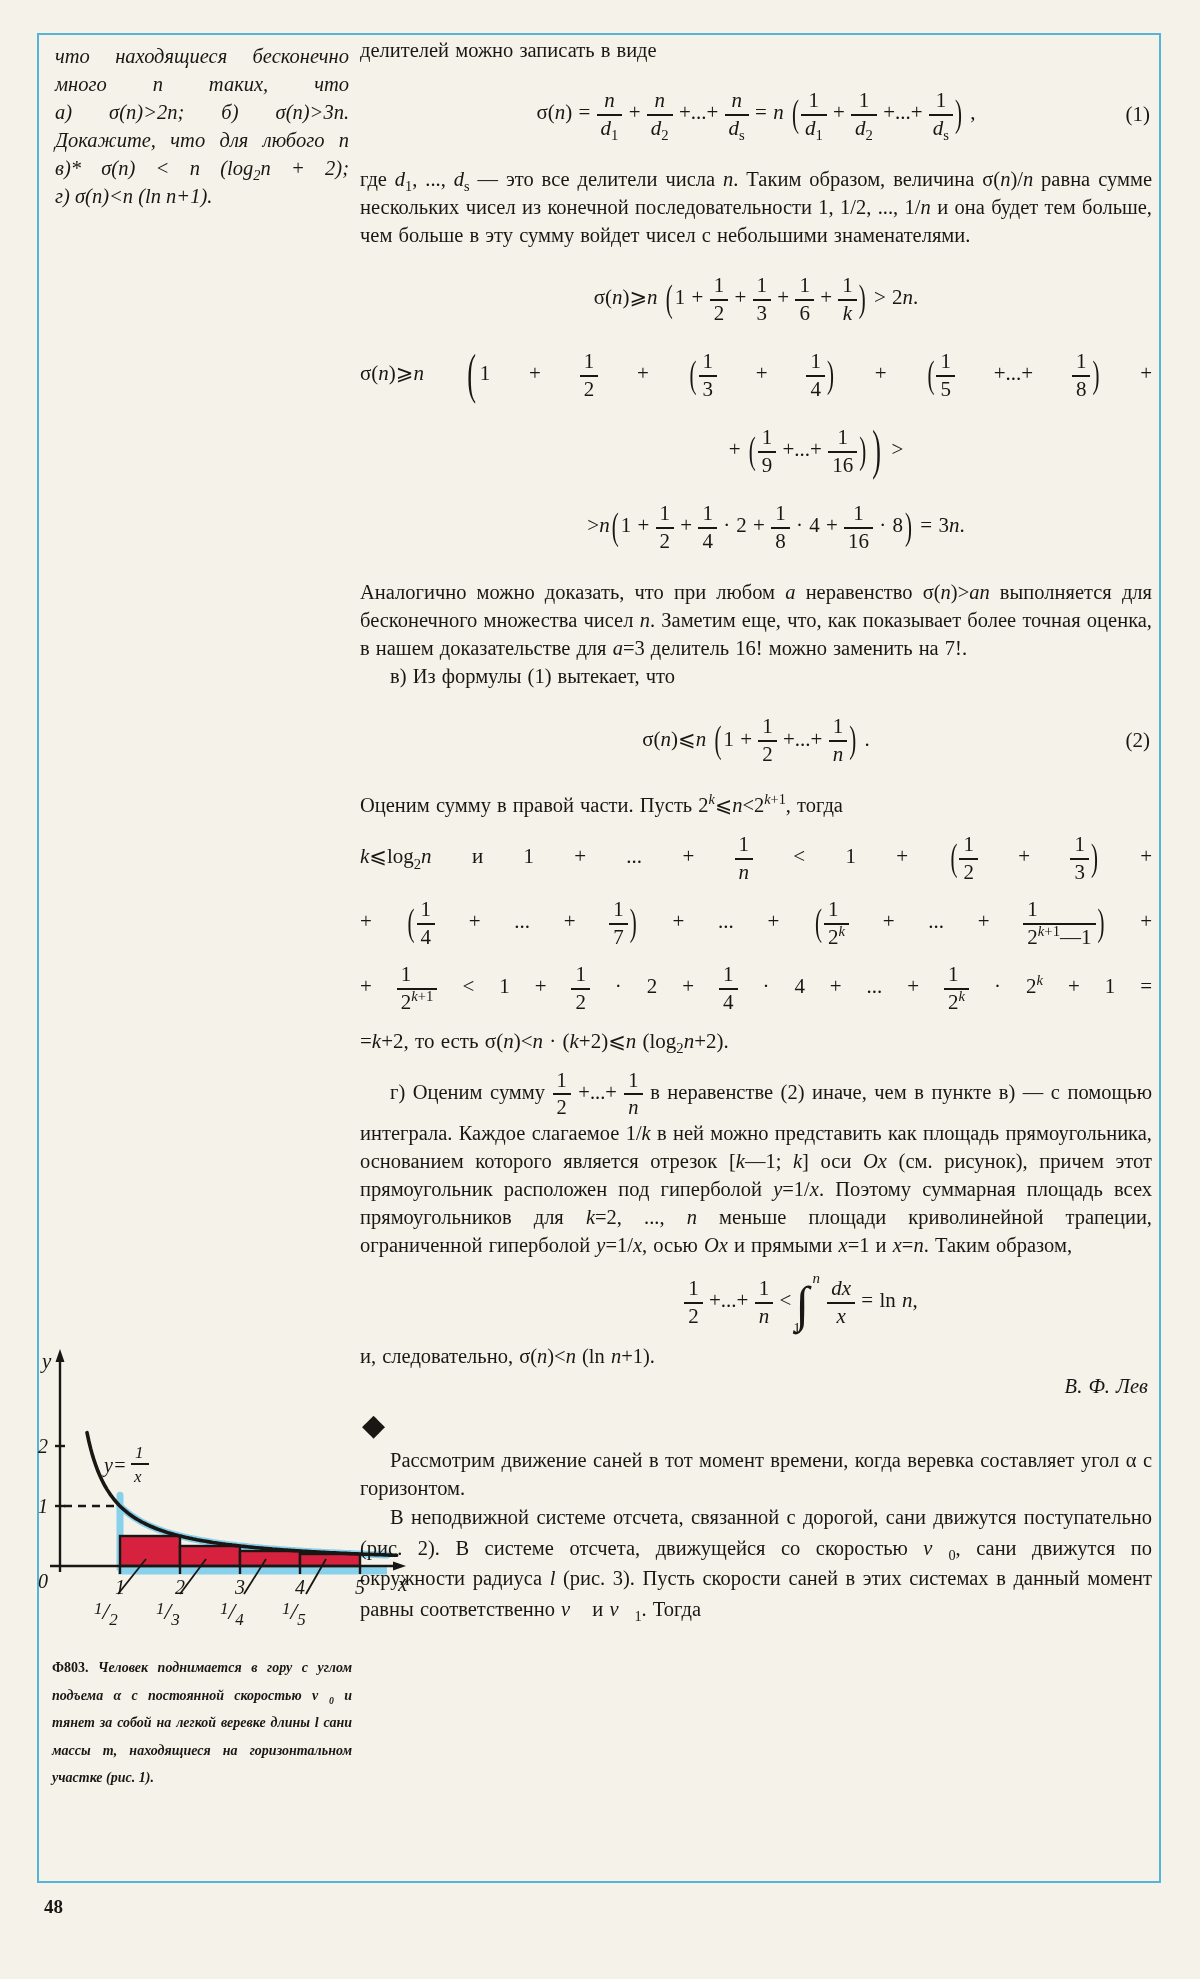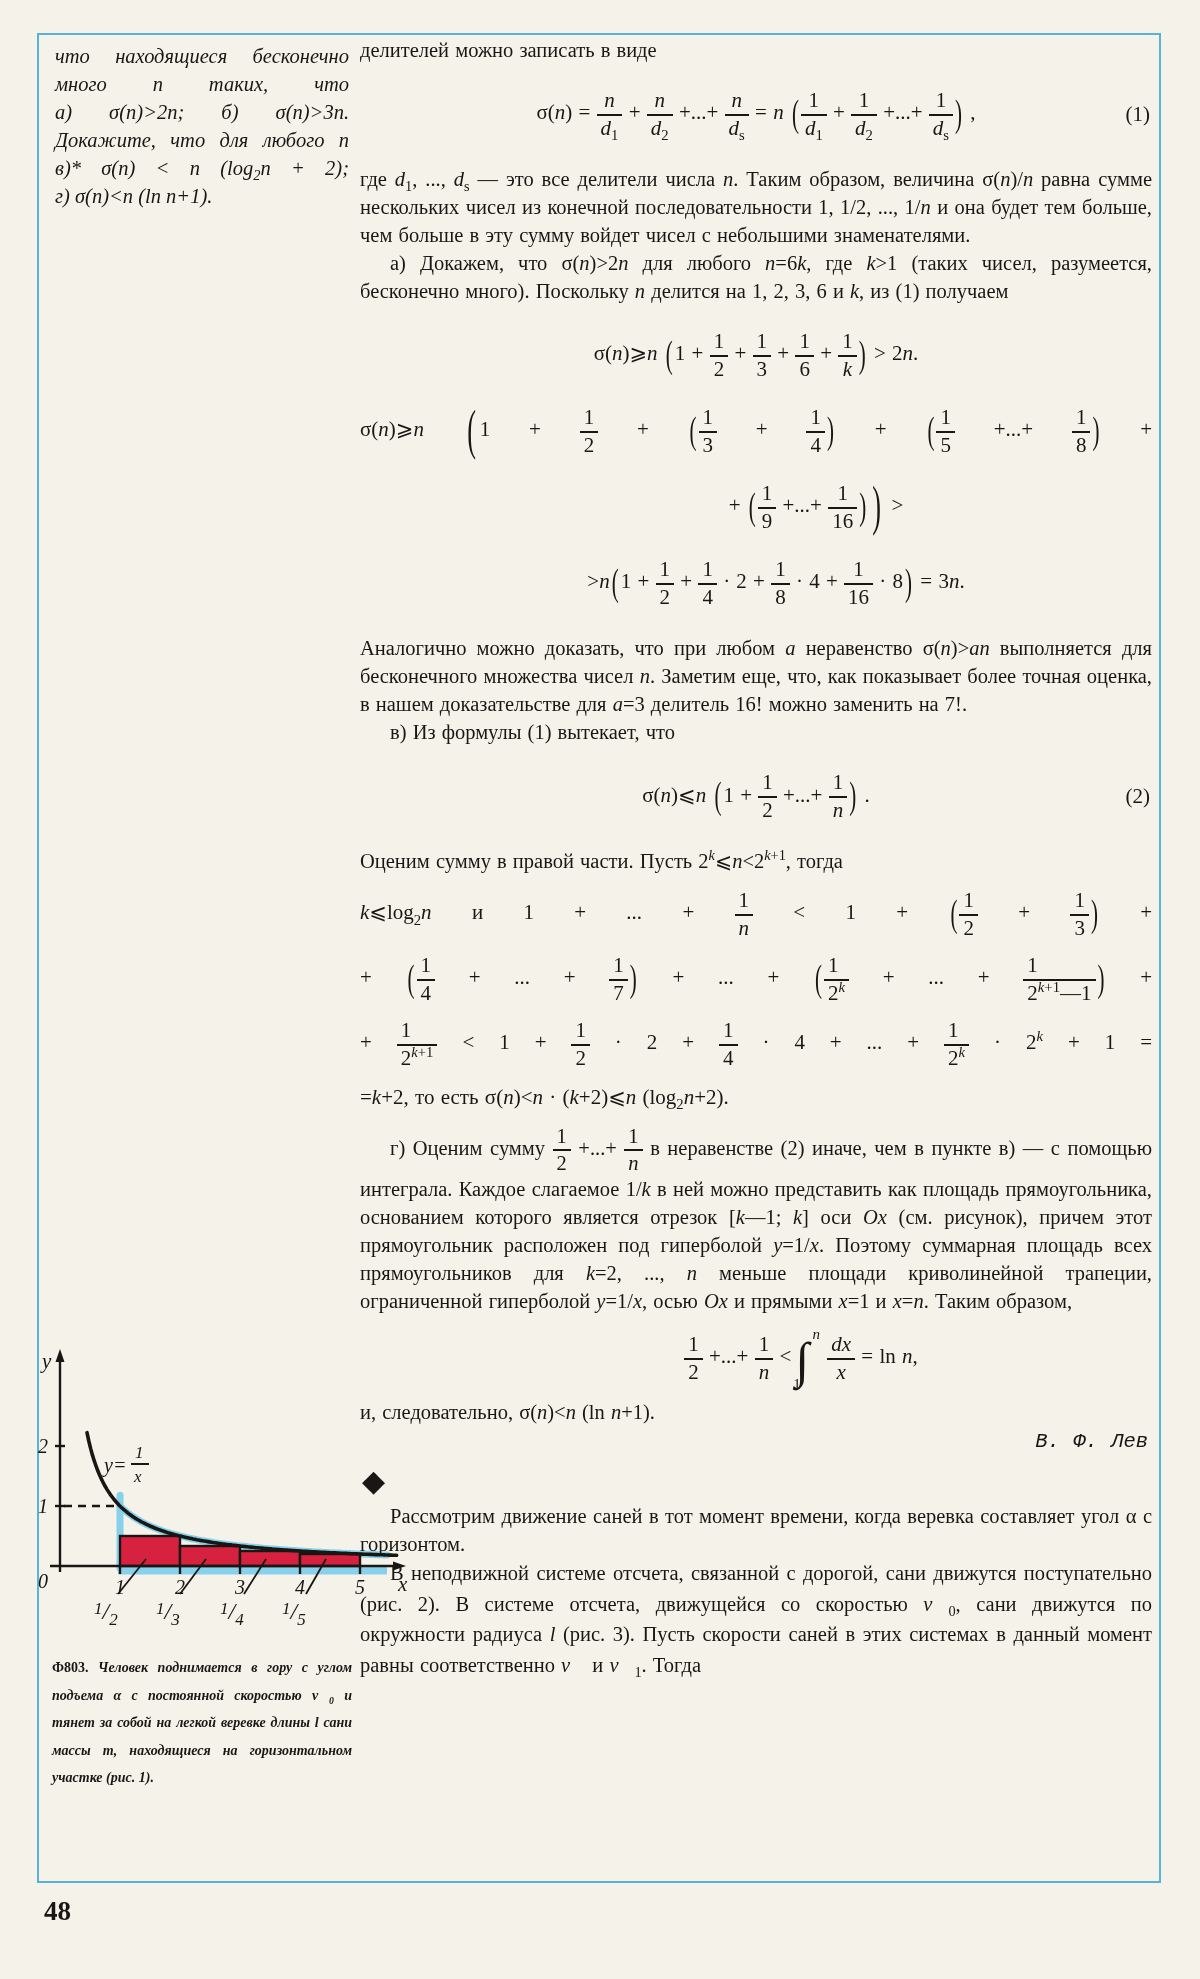--- a/index.html
+++ b/index.html
@@ -48,24 +48,24 @@
   .fr .fn{display:block;border-bottom:2px solid #181714;padding:0 4px 1px;}
   .fr .fd{display:block;padding:1px 4px 0;}
   sup.su{font-size:0.7em;vertical-align:super;line-height:0;}
   sub.sb{font-size:0.7em;vertical-align:sub;line-height:0;}
   .bp1{display:inline-block;transform:scaleY(1.85);vertical-align:middle;margin:0 2px;font-weight:400;}
   .bp2{display:inline-block;transform:scale(1.25,2.62);vertical-align:middle;margin:0 5px;font-weight:400;}
   .intw{display:inline-block;position:relative;vertical-align:middle;margin:2px 12px 0 4px;}
   .intg{display:block;font-size:50px;line-height:0.85;}
   .intt{position:absolute;top:-13px;right:-11px;font-size:15px;}
   .intb{position:absolute;bottom:-11px;left:-2px;font-size:15px;}
-  .author{text-align:right;font-style:italic;padding-right:4px;margin:2px 0 0;font-family:Liberation Mono, monospace;}
+  .author{text-align:right;font-style:italic;padding-right:4px;margin:2px 0 0;}
   .diamond{font-size:30px;line-height:1;margin:10px 0 6px 2px;text-align:left;
     font-family:"DejaVu Sans","Liberation Sans",sans-serif;}
-  .pagenum{position:absolute;left:44px;top:1896px;font-size:27px;font-weight:bold;}
+  .pagenum{position:absolute;left:44px;top:1896px;font-size:19px;font-weight:bold;}
   svg text{font-family:"Liberation Serif","DejaVu Serif",serif;}
 </style>
 </head>
 <body>
 
 <div class="frame" style="border-color: rgb(87, 180, 217);"></div>
 
 <div class="lintro">
   <div class="jline">что находящиеся бесконечно</div>
   <div class="jline">много <i class="it">n</i> таких, что</div>
@@ -127,21 +127,20 @@
   <span>Человек поднимается в гору с углом подъема α с постоянной скоростью v⃗<sub class="sb">0</sub> и тянет за собой на легкой веревке длины <i class="it">l</i> сани массы <i class="it">m</i>, находящиеся на горизонтальном участке (рис. 1).</span>
 </div>
 
 <div class="rcol">
   <div class="para">делителей можно записать в виде</div>
   <div class="frow">
     <span>σ(<i class="it">n</i>) = <span class="fr"><span class="fn"><i class="it">n</i></span><span class="fd"><i class="it">d</i><sub class="sb">1</sub></span></span> + <span class="fr"><span class="fn"><i class="it">n</i></span><span class="fd"><i class="it">d</i><sub class="sb">2</sub></span></span> +...+ <span class="fr"><span class="fn"><i class="it">n</i></span><span class="fd"><i class="it">d</i><sub class="sb">s</sub></span></span> = <i class="it">n</i> <span class="bp1">(</span><span class="fr"><span class="fn">1</span><span class="fd"><i class="it">d</i><sub class="sb">1</sub></span></span> + <span class="fr"><span class="fn">1</span><span class="fd"><i class="it">d</i><sub class="sb">2</sub></span></span> +...+ <span class="fr"><span class="fn">1</span><span class="fd"><i class="it">d</i><sub class="sb">s</sub></span></span><span class="bp1">)</span> ,</span>
     <span class="ftag">(1)</span>
   </div>
   <div class="para">где <i class="it">d</i><sub class="sb">1</sub>, ..., <i class="it">d</i><sub class="sb">s</sub> — это все делители числа <i class="it">n</i>. Таким образом, величина σ(<i class="it">n</i>)/<i class="it">n</i> равна сумме нескольких чисел из конечной последовательности 1, 1/2, ..., 1/<i class="it">n</i> и она будет тем больше, чем больше в эту сумму войдет чисел с небольшими знаменателями.</div>
-  <div class="para ind">а) Докажем, что σ(<i class="it">n</i>)&gt;2<i class="it">n</i> для любого <i class="it">n</i>=6<i class="it">k</i>, где <i class="it">k</i>&gt;1 (таких чисел, разумеется, бесконечно много). Поскольку <i class="it">n</i> делится на 1, 2, 3, 6 и <i class="it">k</i>, из (1) получаем</div>
   <div class="fline">σ(<i class="it">n</i>)⩾<i class="it">n</i> <span class="bp1">(</span>1 + <span class="fr"><span class="fn">1</span><span class="fd">2</span></span> + <span class="fr"><span class="fn">1</span><span class="fd">3</span></span> + <span class="fr"><span class="fn">1</span><span class="fd">6</span></span> + <span class="fr"><span class="fn">1</span><span class="fd"><i class="it">k</i></span></span><span class="bp1">)</span> &gt; 2<i class="it">n</i>.</div>
   <div class="fline fjust">σ(<i class="it">n</i>)⩾<i class="it">n</i> <span class="bp2">(</span>1 + <span class="fr"><span class="fn">1</span><span class="fd">2</span></span> + <span class="bp1">(</span><span class="fr"><span class="fn">1</span><span class="fd">3</span></span> + <span class="fr"><span class="fn">1</span><span class="fd">4</span></span><span class="bp1">)</span> + <span class="bp1">(</span><span class="fr"><span class="fn">1</span><span class="fd">5</span></span> +...+ <span class="fr"><span class="fn">1</span><span class="fd">8</span></span><span class="bp1">)</span> +</div>
   <div class="fline fmid">+ <span class="bp1">(</span><span class="fr"><span class="fn">1</span><span class="fd">9</span></span> +...+ <span class="fr"><span class="fn">1</span><span class="fd">16</span></span><span class="bp1">)</span><span class="bp2">)</span> &gt;</div>
   <div class="fline fcen2">&gt;<i class="it">n</i><span class="bp1">(</span>1 + <span class="fr"><span class="fn">1</span><span class="fd">2</span></span> + <span class="fr"><span class="fn">1</span><span class="fd">4</span></span> · 2 + <span class="fr"><span class="fn">1</span><span class="fd">8</span></span> · 4 + <span class="fr"><span class="fn">1</span><span class="fd">16</span></span> · 8<span class="bp1">)</span> = 3<i class="it">n</i>.</div>
   <div class="para">Аналогично можно доказать, что при любом <i class="it">a</i> неравенство σ(<i class="it">n</i>)&gt;<i class="it">an</i> выполняется для бесконечного множества чисел <i class="it">n</i>. Заметим еще, что, как показывает более точная оценка, в нашем доказательстве для <i class="it">a</i>=3 делитель 16! можно заменить на 7!.</div>
   <div class="para ind">в) Из формулы (1) вытекает, что</div>
   <div class="frow">
     <span>σ(<i class="it">n</i>)⩽<i class="it">n</i> <span class="bp1">(</span>1 + <span class="fr"><span class="fn">1</span><span class="fd">2</span></span> +...+ <span class="fr"><span class="fn">1</span><span class="fd"><i class="it">n</i></span></span><span class="bp1">)</span> .</span>
     <span class="ftag">(2)</span>
   </div>

